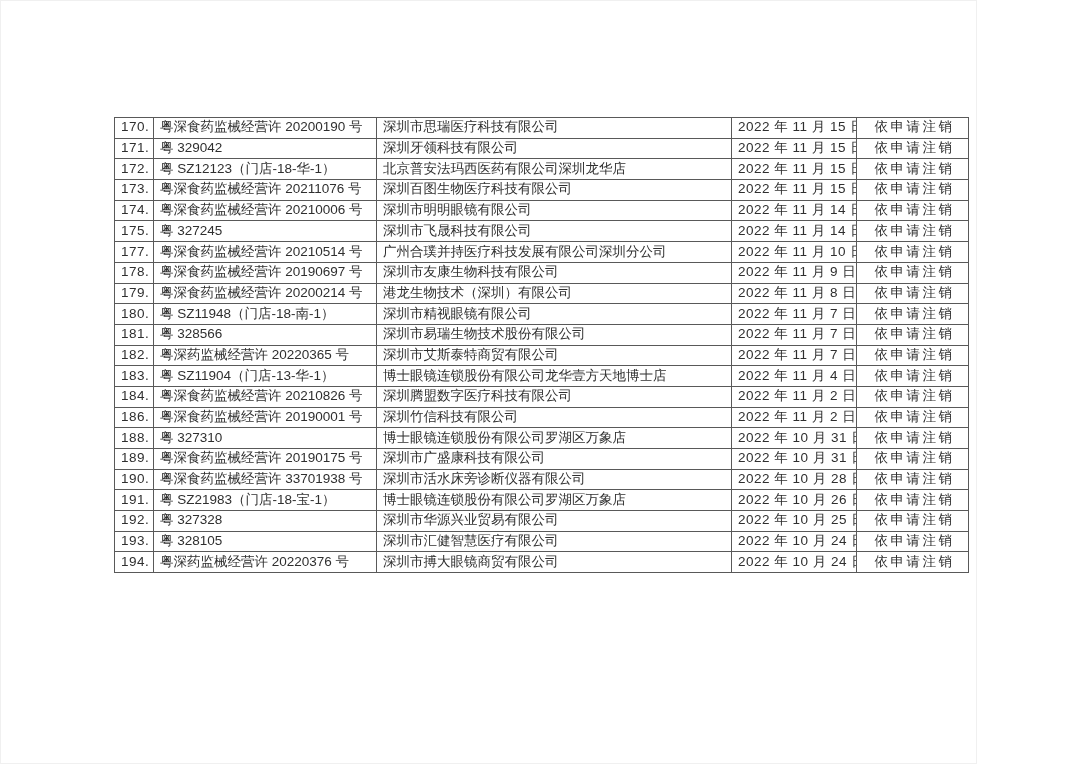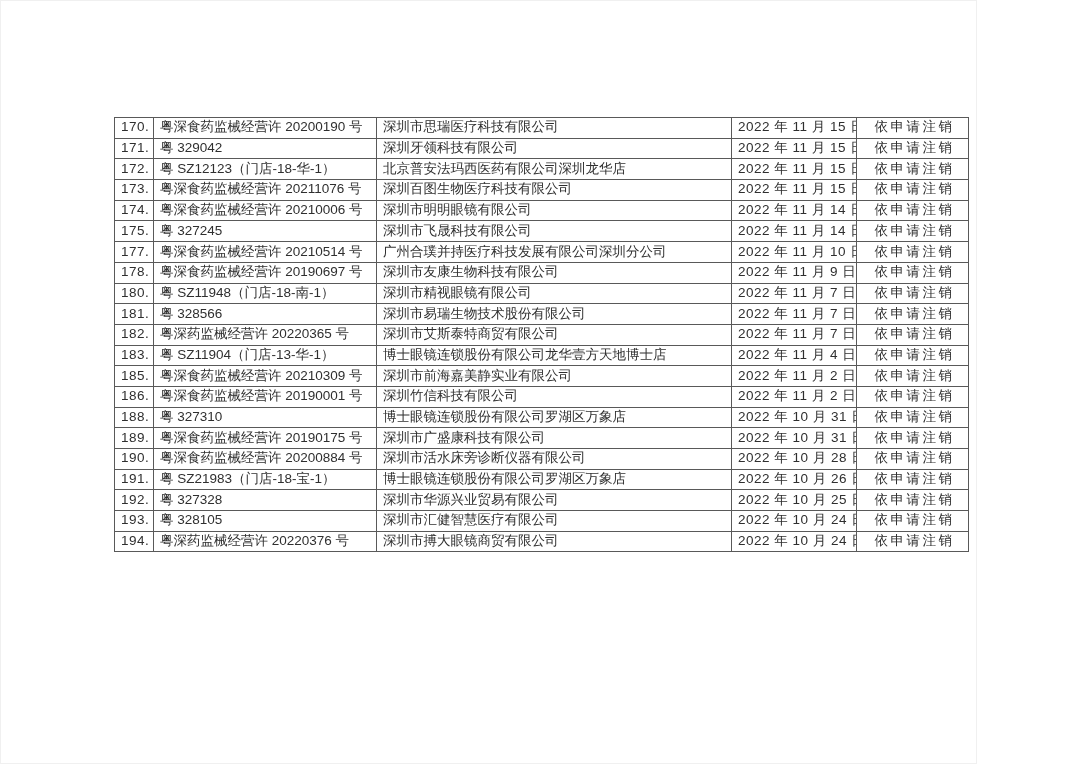--- a/index.html
+++ b/index.html
@@ -124,20 +124,27 @@
           <td class="col-status">依申请注销</td>
         </tr>
         <tr>
           <td class="col-no">178.</td>
           <td class="col-license">粤深食药监械经营许 20190697 号</td>
           <td class="col-company">深圳市友康生物科技有限公司</td>
           <td class="col-date">2022 年 11 月 9 日</td>
           <td class="col-status">依申请注销</td>
         </tr>
         <tr>
+          <td class="col-no">179.</td>
+          <td class="col-license">粤深食药监械经营许 20200214 号</td>
+          <td class="col-company">港龙生物技术（深圳）有限公司</td>
+          <td class="col-date">2022 年 11 月 8 日</td>
+          <td class="col-status">依申请注销</td>
+        </tr>
+        <tr>
           <td class="col-no">180.</td>
           <td class="col-license">粤 SZ11948（门店-18-南-1）</td>
           <td class="col-company">深圳市精视眼镜有限公司</td>
           <td class="col-date">2022 年 11 月 7 日</td>
           <td class="col-status">依申请注销</td>
         </tr>
         <tr>
           <td class="col-no">181.</td>
           <td class="col-license">粤 328566</td>
           <td class="col-company">深圳市易瑞生物技术股份有限公司</td>
@@ -152,23 +159,23 @@
           <td class="col-status">依申请注销</td>
         </tr>
         <tr>
           <td class="col-no">183.</td>
           <td class="col-license">粤 SZ11904（门店-13-华-1）</td>
           <td class="col-company">博士眼镜连锁股份有限公司龙华壹方天地博士店</td>
           <td class="col-date">2022 年 11 月 4 日</td>
           <td class="col-status">依申请注销</td>
         </tr>
         <tr>
-          <td class="col-no">185.</td>
-          <td class="col-license">粤深食药监械经营许 20210309 号</td>
-          <td class="col-company">深圳市前海嘉美静实业有限公司</td>
+          <td class="col-no">184.</td>
+          <td class="col-license">粤深食药监械经营许 20210826 号</td>
+          <td class="col-company">深圳腾盟数字医疗科技有限公司</td>
           <td class="col-date">2022 年 11 月 2 日</td>
           <td class="col-status">依申请注销</td>
         </tr>
         <tr>
           <td class="col-no">186.</td>
           <td class="col-license">粤深食药监械经营许 20190001 号</td>
           <td class="col-company">深圳竹信科技有限公司</td>
           <td class="col-date">2022 年 11 月 2 日</td>
           <td class="col-status">依申请注销</td>
         </tr>
@@ -181,21 +188,21 @@
         </tr>
         <tr>
           <td class="col-no">189.</td>
           <td class="col-license">粤深食药监械经营许 20190175 号</td>
           <td class="col-company">深圳市广盛康科技有限公司</td>
           <td class="col-date">2022 年 10 月 31 日</td>
           <td class="col-status">依申请注销</td>
         </tr>
         <tr>
           <td class="col-no">190.</td>
-          <td class="col-license">粤深食药监械经营许 20200884 号</td>
+          <td class="col-license">粤深食药监械经营许 33701938 号</td>
           <td class="col-company">深圳市活水床旁诊断仪器有限公司</td>
           <td class="col-date">2022 年 10 月 28 日</td>
           <td class="col-status">依申请注销</td>
         </tr>
         <tr>
           <td class="col-no">191.</td>
           <td class="col-license">粤 SZ21983（门店-18-宝-1）</td>
           <td class="col-company">博士眼镜连锁股份有限公司罗湖区万象店</td>
           <td class="col-date">2022 年 10 月 26 日</td>
           <td class="col-status">依申请注销</td>

